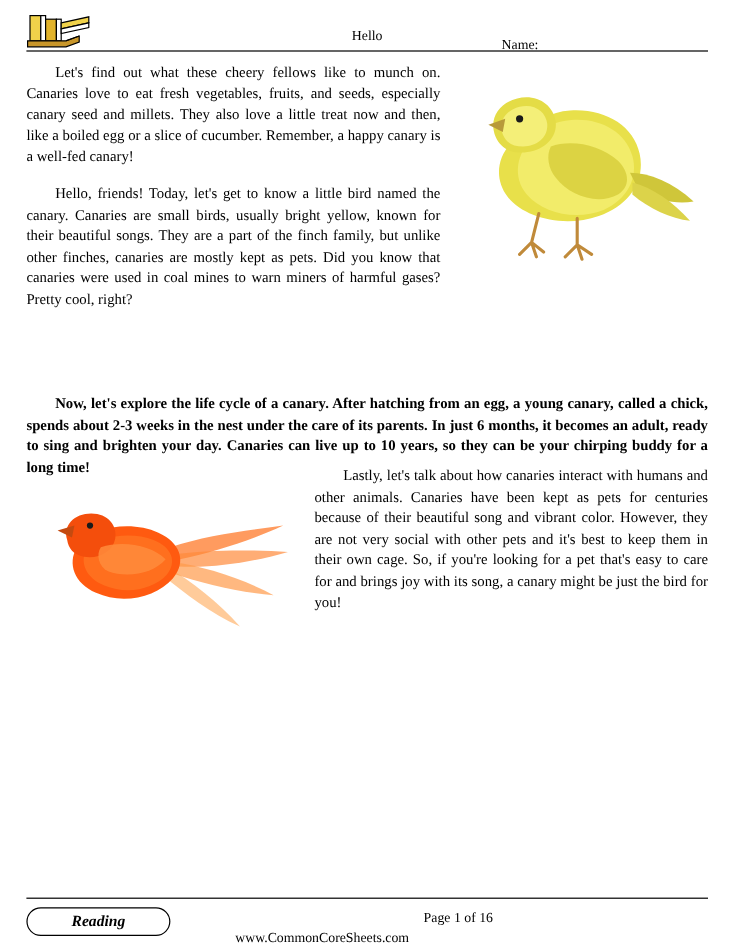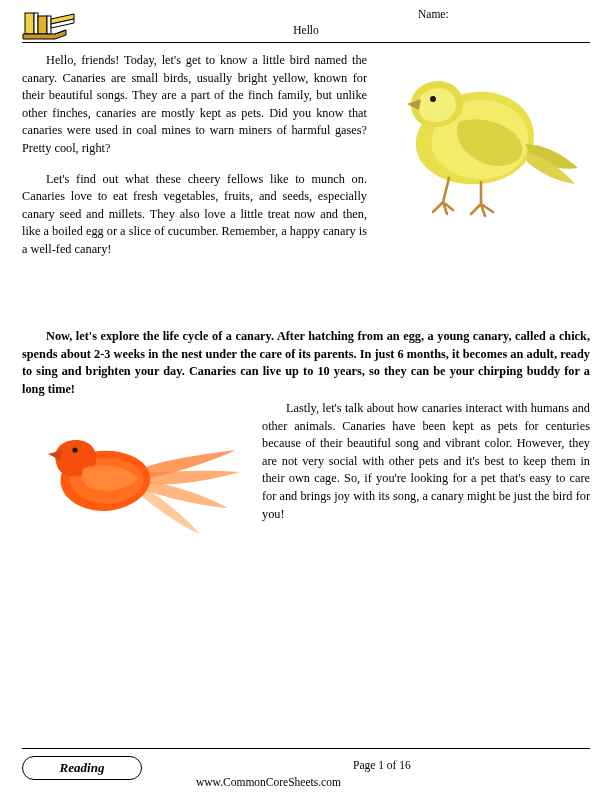--- a/index.html
+++ b/index.html
@@ -42,21 +42,21 @@
     left: 0;
     top: 16px;
     width: 612px;
     text-align: center;
     font-size: 11.5px;
     font-family: "Liberation Serif", serif;
   }
   .header-name {
     position: absolute;
     left: 418px;
-    top: 0;
+    top: 24px;
     font-size: 11.5px;
   }
 
   .rule {
     position: absolute;
     left: 22px;
     top: 42px;
     width: 568px;
     height: 1px;
     background: #000000;
@@ -86,21 +86,21 @@
   }
   .float-bird-left {
     float: left;
     width: 230px;
     height: 150px;
     margin: 6px 10px 4px 0;
   }
 
   .block-1 { position: absolute; left: 0; top: 0; width: 568px; }
   .block-2 { position: absolute; left: 0; top: 276px; width: 568px; font-weight: bold; }
-  .block-3 { position: absolute; left: 0; top: 348px; width: 568px; }
+  .block-3 { position: absolute; left: 0; top: 336px; width: 568px; }
 
   
   .footer-rule {
     position: absolute;
     left: 22px;
     top: 748px;
     width: 568px;
     height: 1px;
     background: #000000;
   }
@@ -189,22 +189,22 @@
             <path d="M84 70 C100 64 125 68 140 82 C150 92 150 104 140 110 C124 119 100 112 88 96 C82 88 80 78 84 70 Z" fill="#d8cf3c" opacity="0.85"></path>
 
             <path d="M150 92 C166 92 186 100 203 116 C190 118 174 116 158 108 Z" fill="#cfc63a"></path>
             <path d="M152 100 C168 104 186 116 200 132 C184 130 166 122 152 110 Z" fill="#dcd34a"></path>
 
             <path d="M74 126 L68 150 M68 150 L58 160 M68 150 L72 162 M68 150 L78 158" stroke="#c08a3a" stroke-width="2.6" fill="none" stroke-linecap="round"></path>
             <path d="M106 130 L106 152 M106 152 L96 162 M106 152 L110 164 M106 152 L118 160" stroke="#c08a3a" stroke-width="2.6" fill="none" stroke-linecap="round"></path>
           </g>
         </svg>
       </span>
+      <p class="para">Let's find out what these cheery fellows like to munch on. Canaries love to eat fresh vegetables, fruits, and seeds, especially canary seed and millets. They also love a little treat now and then, like a boiled egg or a slice of cucumber. Remember, a happy canary is a well-fed canary!</p>
       <p class="para">Hello, friends! Today, let's get to know a little bird named the canary. Canaries are small birds, usually bright yellow, known for their beautiful songs. They are a part of the finch family, but unlike other finches, canaries are mostly kept as pets. Did you know that canaries were used in coal mines to warn miners of harmful gases? Pretty cool, right?</p>
-      <p class="para">Let's find out what these cheery fellows like to munch on. Canaries love to eat fresh vegetables, fruits, and seeds, especially canary seed and millets. They also love a little treat now and then, like a boiled egg or a slice of cucumber. Remember, a happy canary is a well-fed canary!</p>
     </div>
 
     <div class="block-2">
       <p class="para">Now, let's explore the life cycle of a canary. After hatching from an egg, a young canary, called a chick, spends about 2-3 weeks in the nest under the care of its parents. In just 6 months, it becomes an adult, ready to sing and brighten your day. Canaries can live up to 10 years, so they can be your chirping buddy for a long time!</p>
     </div>
 
     <div class="block-3">
       <span class="float-bird-left">
         <svg width="230" height="150" viewBox="0 0 230 150" xmlns="http://www.w3.org/2000/svg">
           <g>

